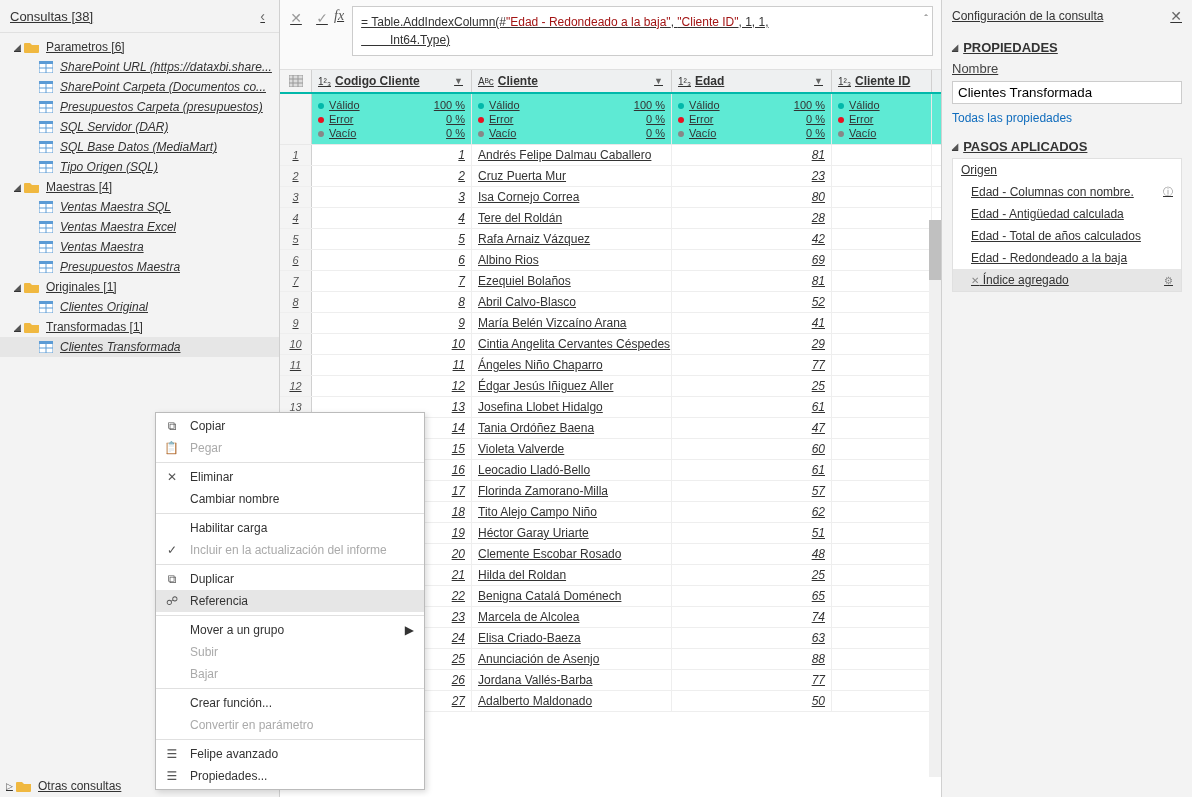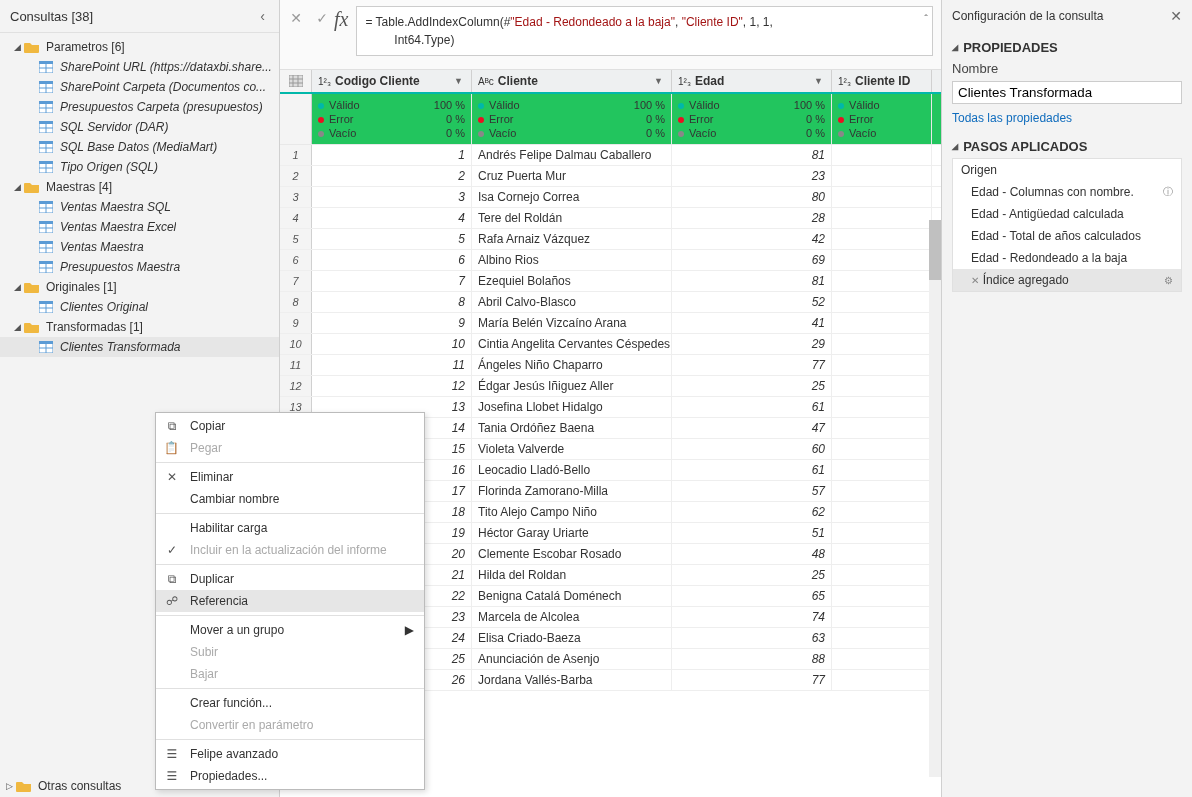--- a/index.html
+++ b/index.html
@@ -1,17 +1,17 @@
 <!DOCTYPE html>
 <html><head>
 <meta charset="utf-8">
 <style>
   * { box-sizing: border-box; font-family: "Segoe UI", Arial, sans-serif; }
   body { margin: 0; background: #fff; font-size: 12px; color: #333; }
-  .app { display: flex; width: 1192px; height: 797px; }
+  .app { display: flex; width: 1192px; height: 797px; text-decoration: underline; }
 
   
   .sidebar {
     width: 280px; border-right: 1px solid #d0d0d0; background: #f3f3f3;
     display: flex; flex-direction: column; overflow: hidden;
   }
   .sidebar-header {
     padding: 8px 10px; font-size: 13px; display: flex;
     justify-content: space-between; align-items: center;
     border-bottom: 1px solid #e0e0e0;
@@ -52,21 +52,21 @@
   .otras-row .folder { width: 16px; height: 14px; margin-right: 6px; display:inline-flex; }
 
   
   .center { flex: 1; display: flex; flex-direction: column; border-right: 1px solid #d0d0d0; overflow: hidden; }
   .formula-bar {
     display: flex; align-items: flex-start; padding: 6px 8px;
     border-bottom: 1px solid #e0e0e0; background: #fafafa; min-height: 70px;
   }
   .formula-icons { display: flex; gap: 10px; padding-top: 4px; color: #999; }
   .formula-icons span { font-size: 14px; width: 16px; text-align: center; }
-  .fx-label { font-style: italic; font-family: "Times New Roman", serif; font-size: 20px; margin: 0 8px 0 4px; color: #555; padding-top: 2px;}
+  .fx-label { font-style: italic; font-family: "Times New Roman", serif; font-size: 14px; margin: 0 8px 0 4px; color: #555; padding-top: 2px;}
   .formula-box {
     flex:1; border: 1px solid #ccc; background: #fff; padding: 6px 8px;
     font-family: Consolas, monospace; font-size: 12px; line-height: 1.5;
     position: relative;
   }
   .formula-box .expand {
     position: absolute; right: 4px; top: 4px; color: #666; font-size: 11px; cursor: pointer;
   }
   .tok-str { color: #a31515; }
 
@@ -78,21 +78,21 @@
     border-right: 1px solid #d0d0d0; padding: 4px 6px; display:flex;
     align-items: center; justify-content: space-between; position: relative;
   }
   .col .type-icon { font-size: 10px; color: #333; margin-right: 4px; }
   .col .dd { font-size: 9px; color: #666; padding: 2px; cursor: pointer; }
   .c1 { width: 160px; }
   .c2 { width: 200px; }
   .c3 { width: 160px; }
   .c4 { width: 100px; }
 
-  .quality-row { display: flex; border-bottom: 1px solid #e8e8e8; background: #22c55e; }
+  .quality-row { display: flex; border-bottom: 1px solid #e8e8e8; background: #5eead4; }
   .quality-cell {
     border-right: 1px solid #e8e8e8; padding: 4px 6px; font-size: 11px;
   }
   .quality-cell .line { display:flex; justify-content: space-between; padding: 1px 0;}
   .dot { width: 6px; height: 6px; border-radius: 50%; display: inline-block; margin-right: 5px; vertical-align: middle;}
   .dot.green { background: #01B8AA; }
   .dot.red { background: #e81123; }
   .dot.grey { background: #888; }
 
   .grid-body { flex:1; overflow-y: auto; }
@@ -617,20 +617,27 @@
               <div class="cell c3 num">88</div>
               <div class="cell c4"></div>
             </div>
             <div class="row">
               <div class="rh">26</div>
               <div class="cell c1 num">26</div>
               <div class="cell c2">Jordana Vallés-Barba</div>
               <div class="cell c3 num">77</div>
               <div class="cell c4"></div>
             </div>
+            <div class="row">
+              <div class="rh">27</div>
+              <div class="cell c1 num">27</div>
+              <div class="cell c2">Adalberto Maldonado</div>
+              <div class="cell c3 num">50</div>
+              <div class="cell c4"></div>
+            </div>
           </div>
       </div>
       <div class="vscroll-track">
         <div class="vscroll-thumb"></div>
       </div>
 
     </div>
   </div>
 
   <div class="right-panel">

